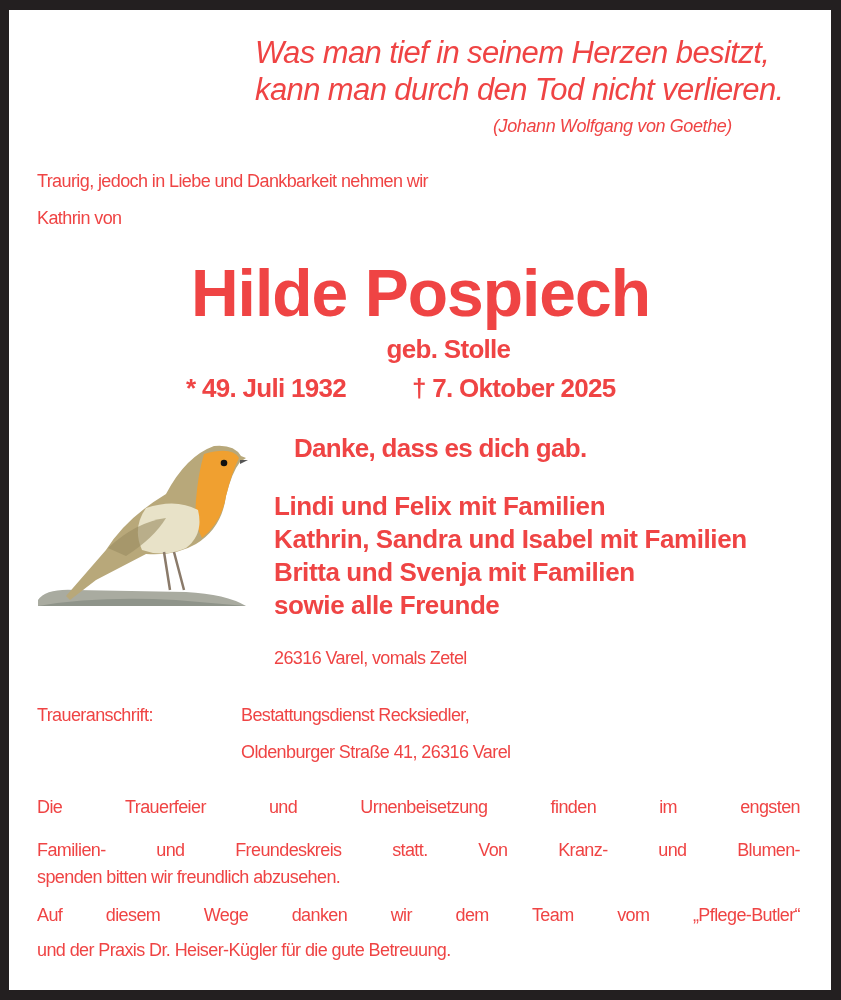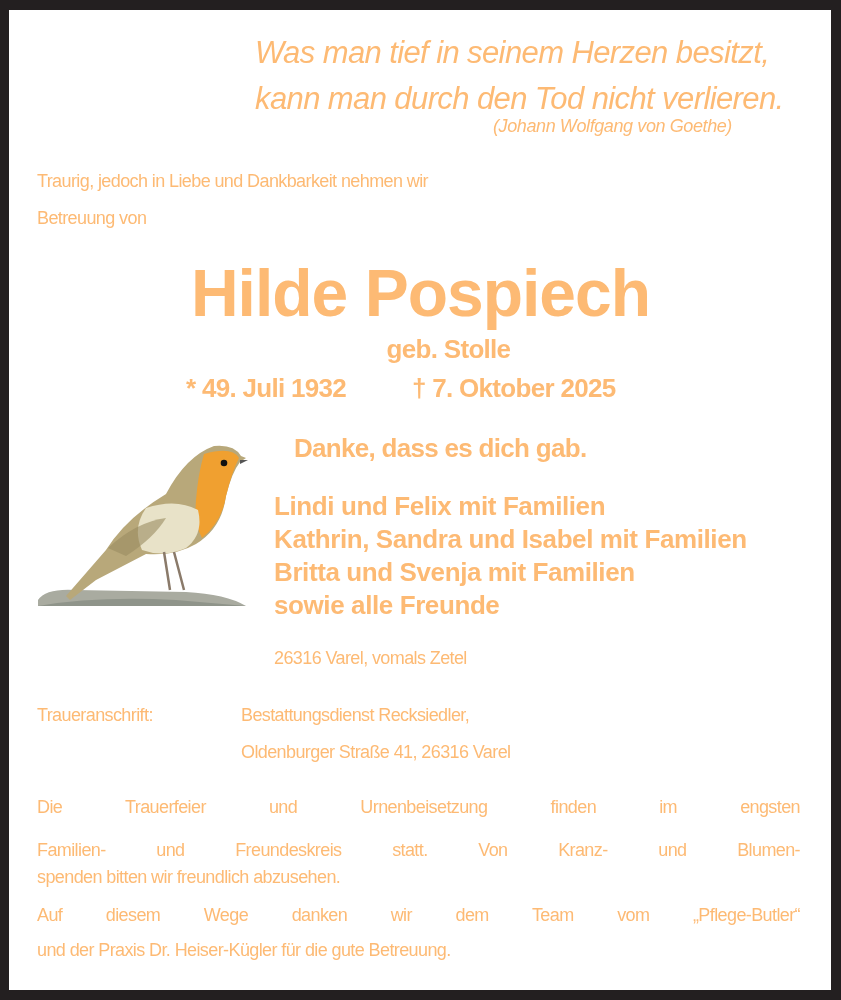--- a/index.html
+++ b/index.html
@@ -5,41 +5,41 @@
     html, body { margin: 0; padding: 0; background: #231f20; }
     body { width: 841px; height: 1000px; overflow: hidden; }
     .frame {
       position: absolute; left: 0; top: 0;
       width: 841px; height: 1000px;
       box-sizing: border-box;
       border: 10px solid #231f20;
       border-top-width: 10px; border-left-width: 9px;
       background: #ffffff;
     }
-    .t { position: absolute; font-family: "Liberation Sans", sans-serif; color: #fdba74; white-space: nowrap; }
+    .t { position: absolute; font-family: "Liberation Sans", sans-serif; color: #ef4444; white-space: nowrap; }
     .quote { font-style: italic; font-size: 31px; letter-spacing: -0.6px; }
     .attrib { font-style: italic; font-size: 18px; letter-spacing: -0.4px; }
     .body { font-size: 18px; letter-spacing: -0.6px; }
     .name { font-size: 66px; font-weight: bold; letter-spacing: -1px; }
     .sub { font-size: 26px; font-weight: bold; letter-spacing: -0.7px; }
     .fam { font-size: 26px; font-weight: bold; letter-spacing: -0.4px; line-height: 33px; }
     .just { white-space: normal; text-align: justify; text-align-last: justify; width: 763px; }
     .robin { position: absolute; left: 36px; top: 438px; width: 212px; height: 172px; }
   </style>
 </head>
 <body>
 
 <div class="frame"></div>
 
 <div class="t quote" style="left:255px; top:35px;">Was man tief in seinem Herzen besitzt,</div>
-<div class="t quote" style="left:255px; top:72px;margin-top:9px;">kann man durch den Tod nicht verlieren.</div>
+<div class="t quote" style="left:255px; top:72px;">kann man durch den Tod nicht verlieren.</div>
 <div class="t attrib" style="left:493px; top:116px;">(Johann Wolfgang von Goethe)</div>
 
 <div class="t body" style="left:37px; top:171px;">Traurig, jedoch in Liebe und Dankbarkeit nehmen wir</div>
-<div class="t body" style="left:37px; top:208px;">Betreuung von</div>
+<div class="t body" style="left:37px; top:208px;">Kathrin von</div>
 
 <div class="t name" style="left:0; width:841px; text-align:center; top:255px;">Hilde Pospiech</div>
 <div class="t sub" style="left:0; width:841px; text-align:center; top:334px;padding-left:28px;">geb. Stolle</div>
 <div class="t sub" style="left:186px; top:373px;">* 49. Juli 1932</div>
 <div class="t sub" style="left:412px; top:373px;">† 7. Oktober 2025</div>
 
 <svg class="robin" viewBox="0 0 212 172">
   <path d="M2 162 Q10 150 40 152 L150 154 Q190 156 210 168 L2 168 Z" fill="#a9aba0"></path>
   <path d="M2 168 Q60 158 140 162 L210 168 Z" fill="#8f948a"></path>
   <path d="M30 158 L70 112 Q90 80 130 56 Q150 18 178 8 Q198 6 205 18 L210 20 L204 24 Q196 34 190 58 Q186 90 160 106 Q140 118 110 116 L60 142 L34 162 Z" fill="#b8a87a"></path>

